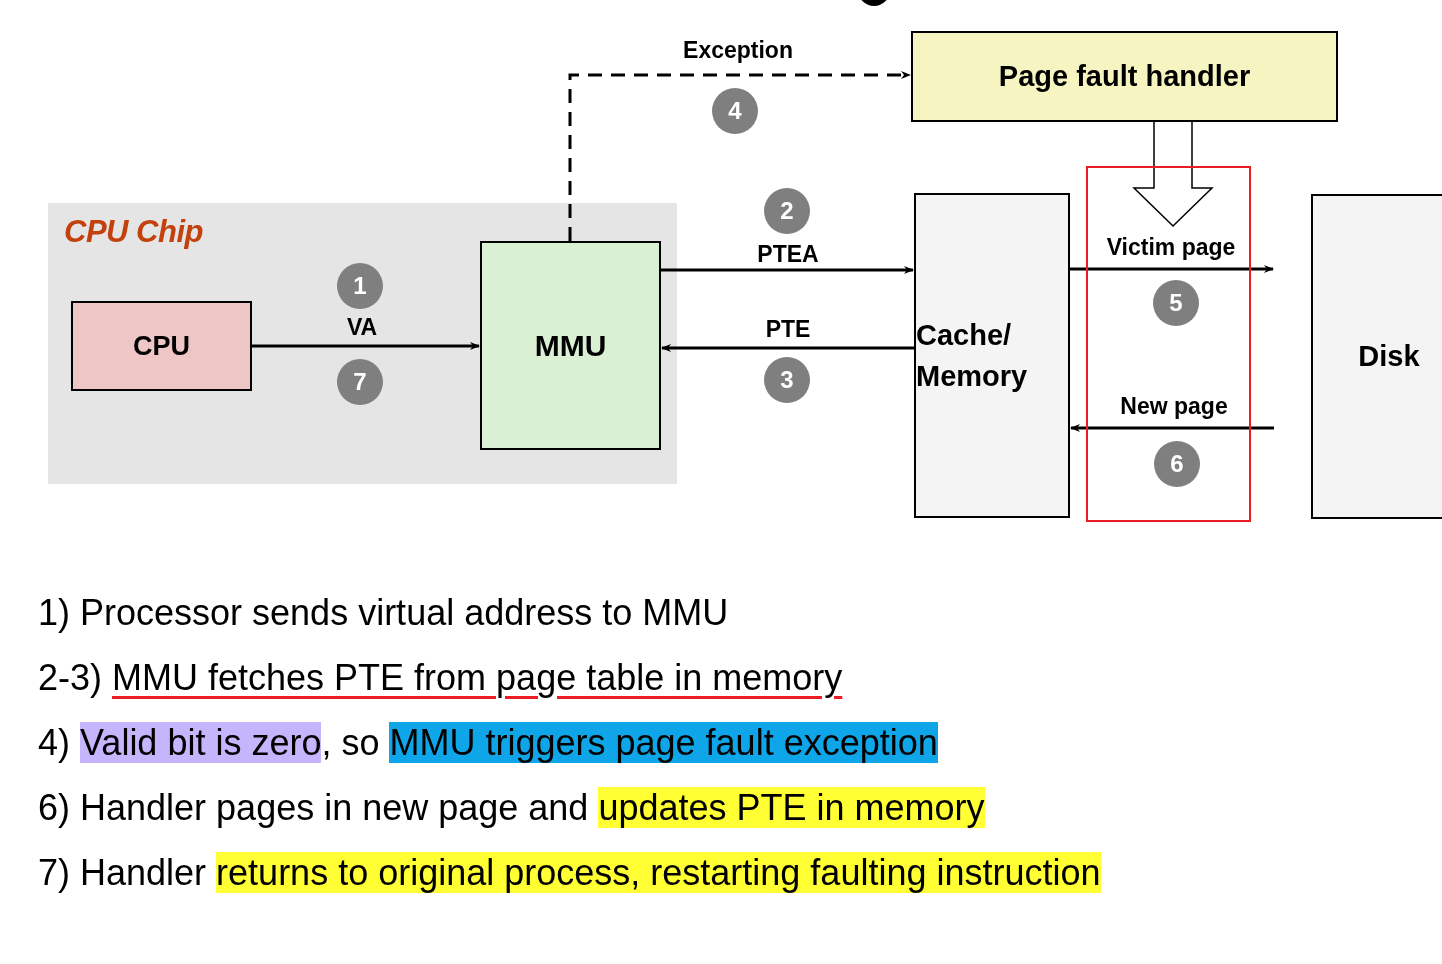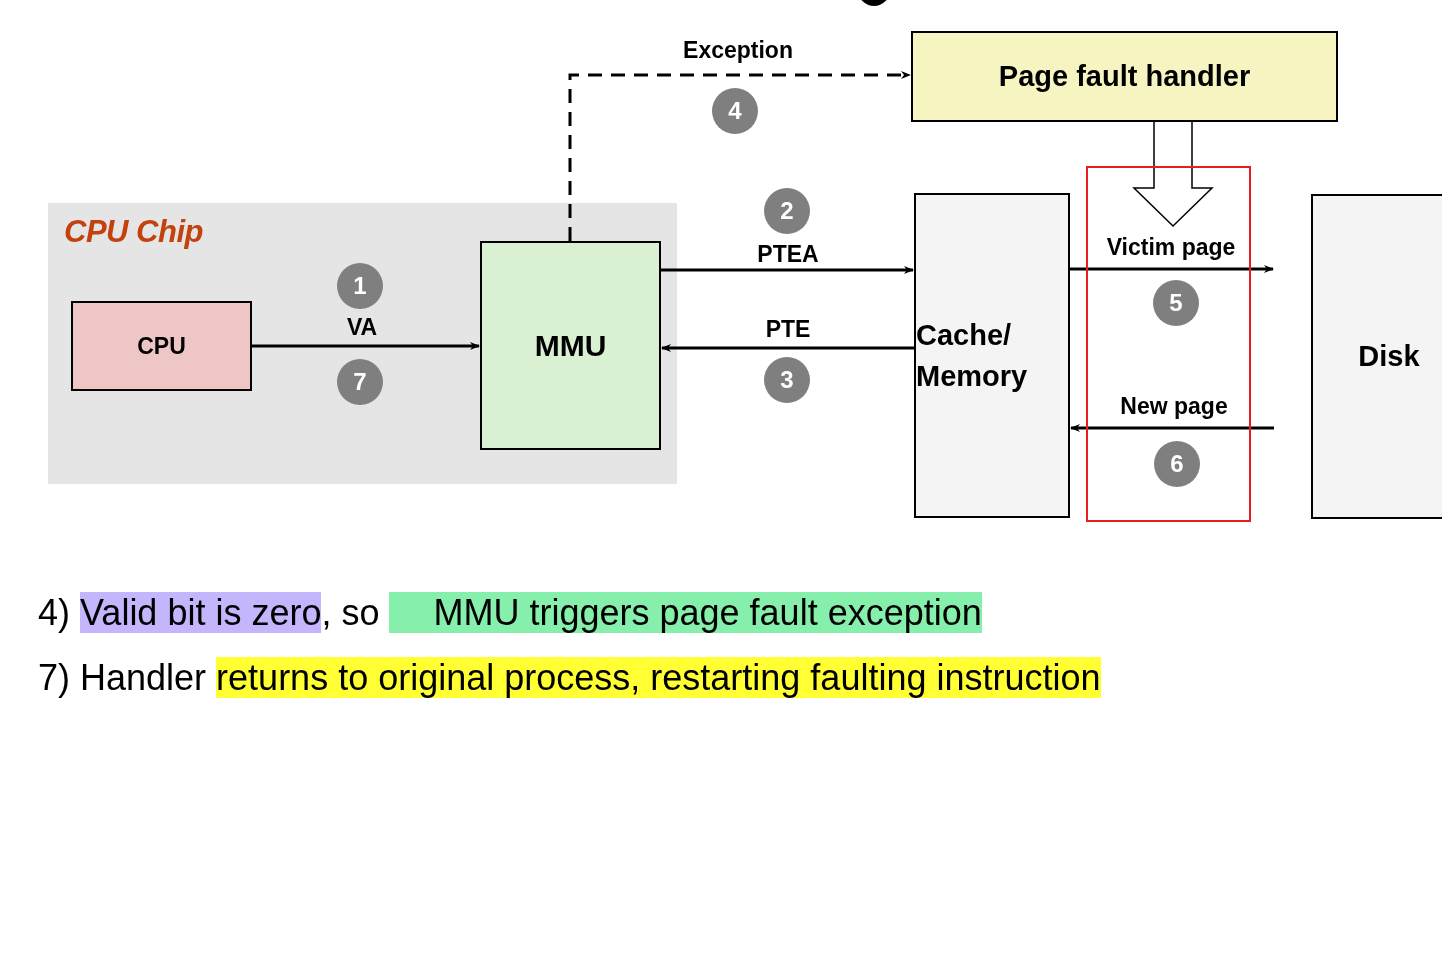--- a/index.html
+++ b/index.html
@@ -2,21 +2,21 @@
 <html><head>
 <meta charset="utf-8">
 <style>
   html, body { margin: 0; padding: 0; background: #ffffff; }
   body { width: 1442px; height: 964px; position: relative; overflow: hidden; font-family: "Liberation Sans", "DejaVu Sans", sans-serif; color: #000; }
   .abs { position: absolute; }
   .title-fragment { position: absolute; left: 858px; top: -14px; width: 32px; height: 20px; background: #000; border-radius: 0 0 16px 16px; }
   .chip-bg { left: 48px; top: 203px; width: 629px; height: 281px; background: #e5e5e5; }
   .chip-label { left: 64px; top: 214px; font-size: 31px; font-weight: bold; font-style: italic; color: #c2410c; letter-spacing: -0.5px; }
   .box { position: absolute; box-sizing: border-box; border: 2.5px solid #000; display: flex; align-items: center; justify-content: center; font-weight: bold; }
-  .cpu { left: 71px; top: 301px; width: 181px; height: 90px; background: #efc6c6; font-size: 23px; }
+  .cpu { left: 71px; top: 301px; width: 181px; height: 90px; background: #efc6c6; font-size: 27px; }
   .mmu { left: 480px; top: 241px; width: 181px; height: 209px; background: #d9f0d3; font-size: 30px; text-align: right; }
   .mem { left: 914px; top: 193px; width: 156px; height: 325px; background: #f4f4f4; font-size: 29px; justify-content: flex-start; line-height: 41px; text-align: left; }
   .disk { left: 1274px; top: 194px; width: 156px; height: 325px; background: #f4f4f4; font-size: 29px; margin-left: 37px; }
   .pfh { left: 911px; top: 31px; width: 427px; height: 91px; background: #f6f5c1; font-size: 29px; border-width: 2px; }
   .red-box { left: 1086px; top: 166px; width: 165px; height: 356px; box-sizing: border-box; border: 2px solid #ec1c24; }
   .lbl { position: absolute; font-weight: bold; font-size: 23px; text-align: center; transform: translateX(-50%); white-space: nowrap; }
   .badge { position: absolute; width: 46px; height: 46px; border-radius: 50%; background: #7f7f7f; color: #fff; font-weight: bold; font-size: 24px; display: flex; align-items: center; justify-content: center; transform: translate(-50%, -50%); }
   svg.wires { position: absolute; left: 0; top: 0; }
   .steps { position: absolute; left: 38px; top: 580px; font-size: 36px; line-height: 65px; }
   .step { white-space: nowrap; }
@@ -83,15 +83,18 @@
 
 <div class="badge" style="left:360px; top:286px;">1</div>
 <div class="badge" style="left:360px; top:382px;">7</div>
 <div class="badge" style="left:787px; top:211px;">2</div>
 <div class="badge" style="left:787px; top:380px;">3</div>
 <div class="badge" style="left:735px; top:111px;">4</div>
 <div class="badge" style="left:1176px; top:303px;">5</div>
 <div class="badge" style="left:1177px; top:464px;">6</div>
 
 <div class="steps" id="steps">
-    <div class="step"><span>4) </span><span class="hl" style="background: #c4b5fd;">Valid bit is zero</span><span>, so </span><span class="hl" style="background: #86efac; padding-left: 44px;">MMU triggers page fault exception</span></div>
+    <div class="step"><span>1) </span><span>Processor sends virtual address to MMU</span></div>
+    <div class="step"><span>2-3) </span><span class="ul" style="text-decoration-color: rgb(236, 28, 36);">MMU fetches PTE from page table in memory</span></div>
+    <div class="step"><span>4) </span><span class="hl" style="background: #c4b5fd;">Valid bit is zero</span><span>, so </span><span class="hl" style="background: #0ea5e9;">MMU triggers page fault exception</span></div>
+    <div class="step"><span>6) </span><span>Handler pages in new page and </span><span class="hl" style="background: rgb(255, 255, 51);">updates PTE in memory</span></div>
     <div class="step"><span>7) </span><span>Handler </span><span class="hl" style="background: rgb(255, 255, 51);">returns to original process, restarting faulting instruction</span></div>
   </div>
 
 </body></html>

